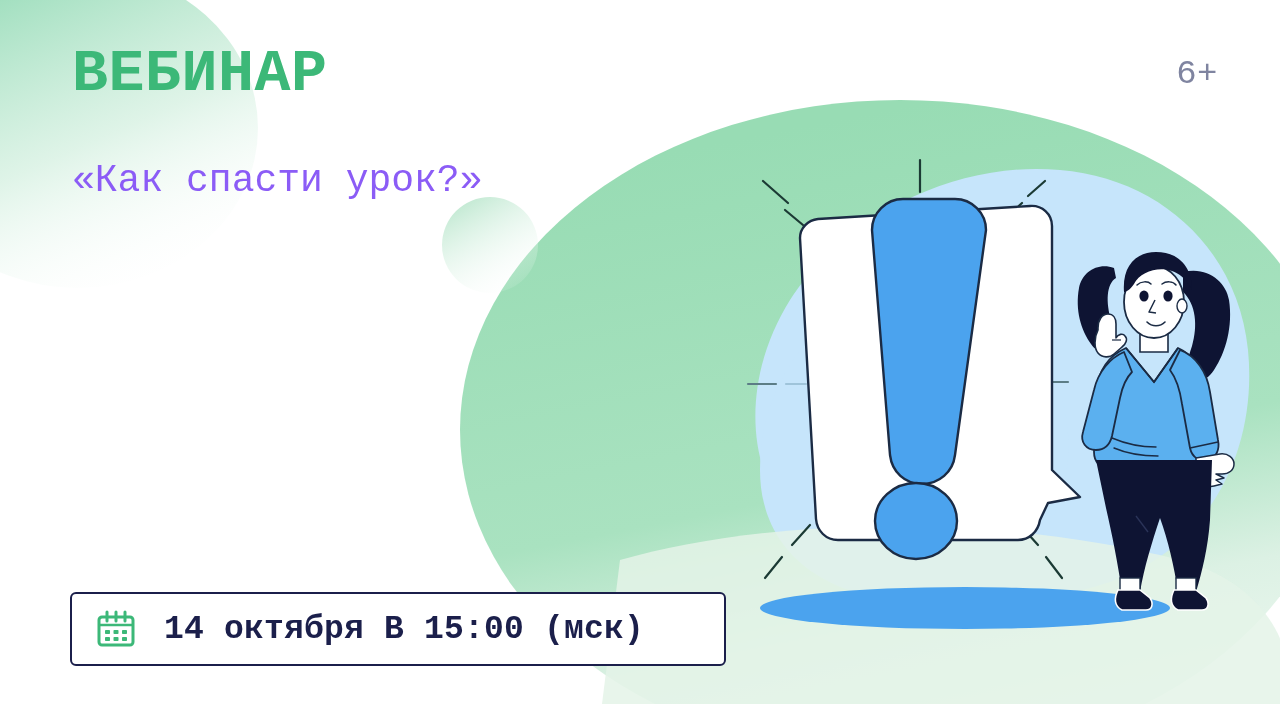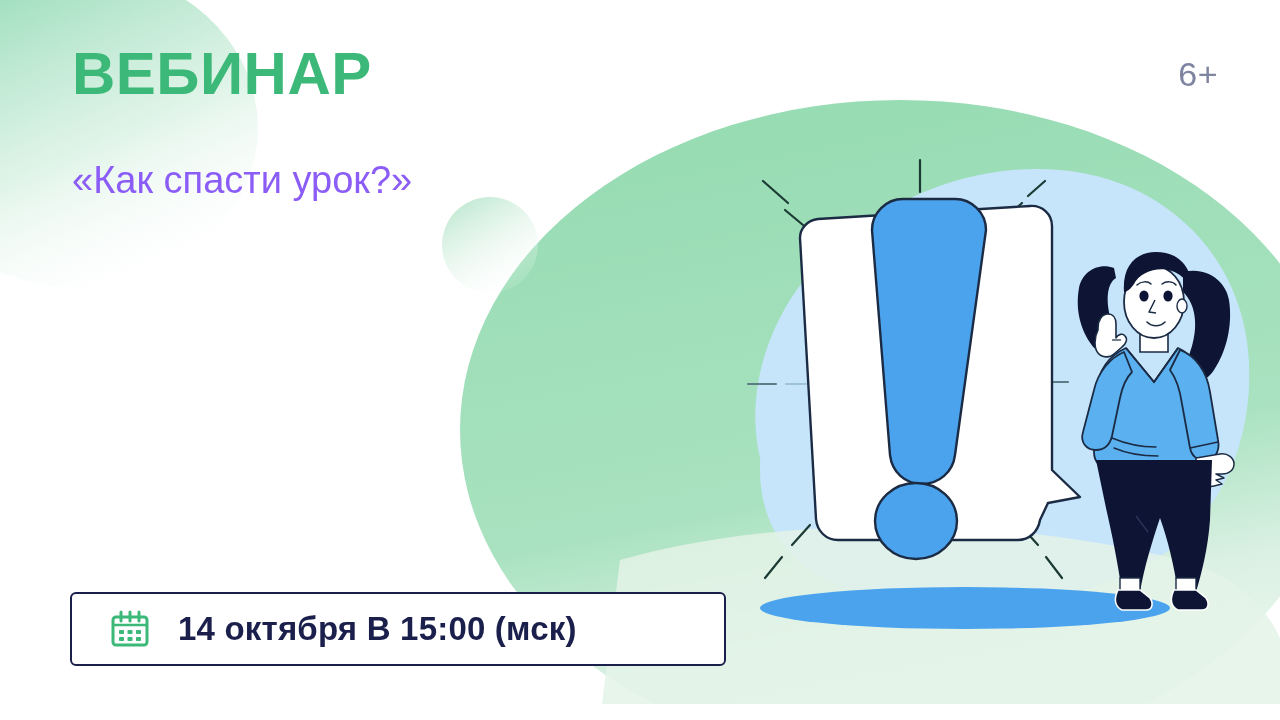--- a/index.html
+++ b/index.html
@@ -9,20 +9,21 @@
   }
   body {
     font-family: "Liberation Sans", sans-serif;
   }
   #slide {
     position: relative;
     width: 1280px;
     height: 704px;
     overflow: hidden;
     background: #ffffff;
+    font-family: Liberation Mono, monospace;
   }
 
   
   .bg-layer {
     position: absolute;
     inset: 0;
     width: 1280px;
     height: 720px;
     pointer-events: none;
   }
@@ -66,21 +67,21 @@
     left: 70px;
     top: 592px;
     width: 656px;
     height: 74px;
     box-sizing: border-box;
     border: 2px solid #1b1f4b;
     border-radius: 6px;
     background: #ffffff;
     display: flex;
     align-items: center;
-    padding-left: 38px;
+    padding-left: 24px;
   }
   .cal-icon {
     width: 40px;
     height: 40px;
     flex: 0 0 auto;
     display: block;
   }
   .date-text {
     margin-left: 28px;
     font-size: 33px;

